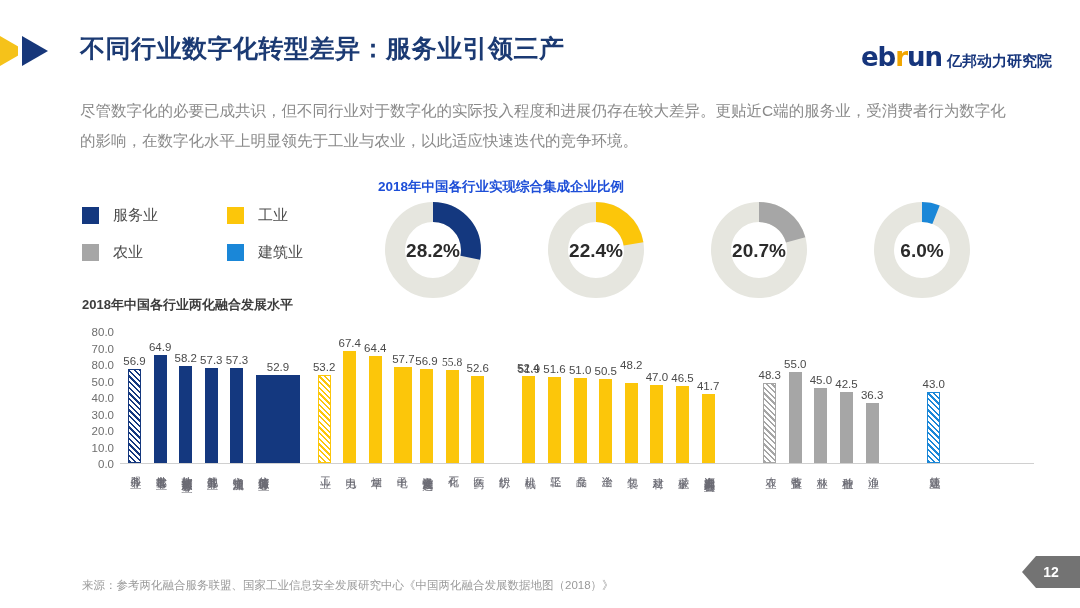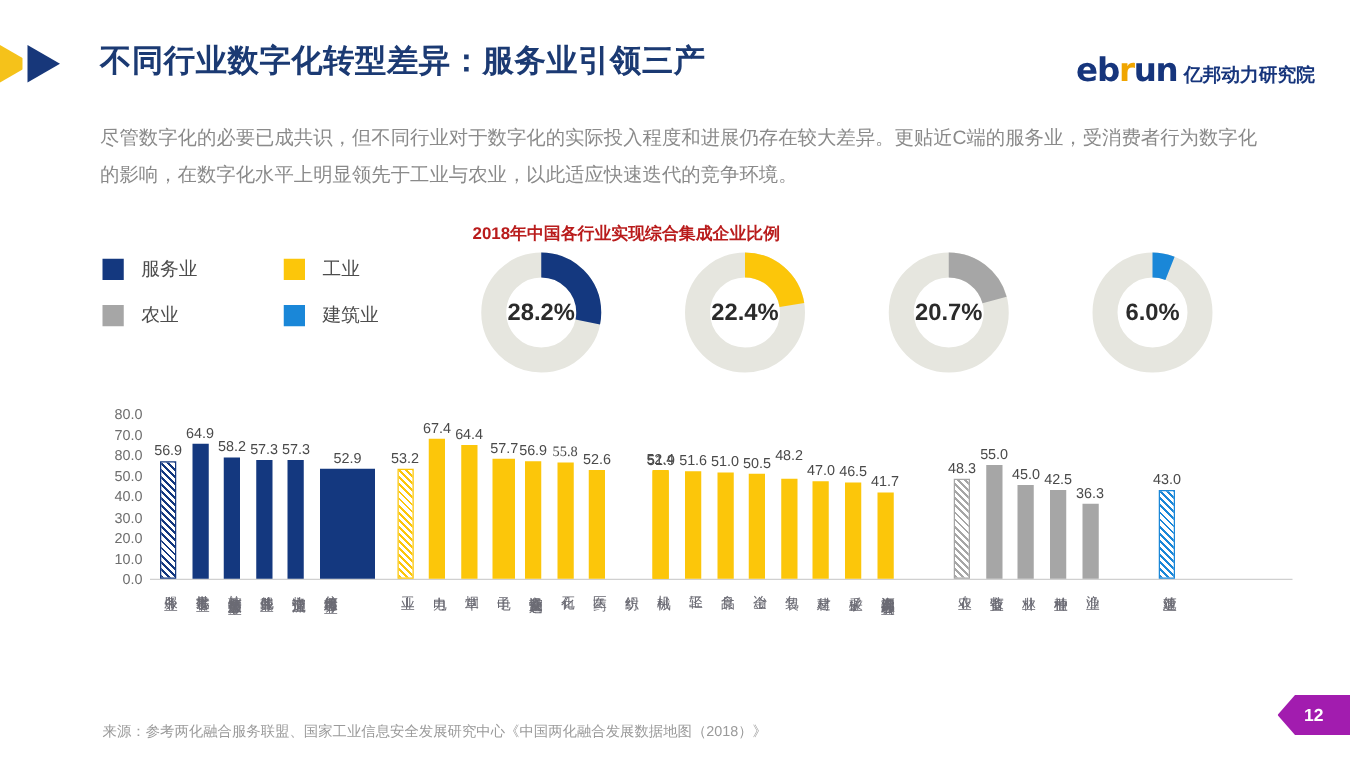--- a/index.html
+++ b/index.html
@@ -36,21 +36,21 @@
   
   .legend { position:absolute; left:82px; top:206px; width:310px; }
   .legend-row { display:flex; margin-bottom:18px; }
   .legend-item { display:flex; align-items:center; width:145px; }
   .legend-swatch { width:17px; height:17px; margin-right:14px; flex:none; }
   .legend-label { font-size:15px; color:#4d4d4d; }
 
   
   .donut-title {
     position:absolute; left:378px; top:178px;
-    font-size:13.5px; font-weight:bold; color:#b91c1c;
+    font-size:13.5px; font-weight:bold; color:#1d4ed8;
   }
   .donuts { position:absolute; left:378px; top:198px; width:610px; height:105px; }
   .donut { position:absolute; top:0; width:110px; height:105px; }
   .donut svg { display:block; }
   .donut-label {
     position:absolute; left:0; top:0; width:110px; height:105px;
     display:flex; align-items:center; justify-content:center;
     font-size:19px; font-weight:bold; color:#2b2b2b;
   }
 
@@ -81,21 +81,21 @@
     white-space:nowrap; letter-spacing:0.5px;
   }
 
   
   .source {
     position:absolute; left:82px; top:578px;
     font-size:11.5px; color:#9a9a9a;
   }
   .pagenum {
     position:absolute; right:0px; top:556px;
-    width:58px; height:32px; background:#a21caf;
+    width:58px; height:32px; background:#737373;
     display:flex; align-items:center; justify-content:center;
     color:#ffffff; font-size:14px; font-weight:bold;
     clip-path:polygon(14px 0, 100% 0, 100% 100%, 14px 100%, 0 50%);
   }
 </style>
 </head>
 <body>
 
 <div class="slide">
 
@@ -164,20 +164,21 @@
       </div>
       <div class="donut" style="left: 489px;">
         <svg width="110" height="105" viewBox="0 0 110 105">
           <circle cx="55" cy="52" r="38" fill="none" stroke="#e6e6df" stroke-width="20"></circle>
           <circle cx="55" cy="52" r="38" fill="none" stroke="#1a87d8" stroke-width="20" stroke-dasharray="14.325662500369456 224.4353791724548" transform="rotate(-90 55 52)"></circle>
         </svg>
         <div class="donut-label">6.0%</div>
       </div>
     </div>
 
+  <div class="bar-title">2018年中国各行业两化融合发展水平</div>
   <div class="chart">
     <div class="yaxis" id="yaxis">
         <div class="ytick" style="top: 150px;">0.0</div>
         <div class="ytick" style="top: 133.5px;">10.0</div>
         <div class="ytick" style="top: 117px;">20.0</div>
         <div class="ytick" style="top: 100.5px;">30.0</div>
         <div class="ytick" style="top: 84px;">40.0</div>
         <div class="ytick" style="top: 67.5px;">50.0</div>
         <div class="ytick" style="top: 51px;">80.0</div>
         <div class="ytick" style="top: 34.5px;">70.0</div>

